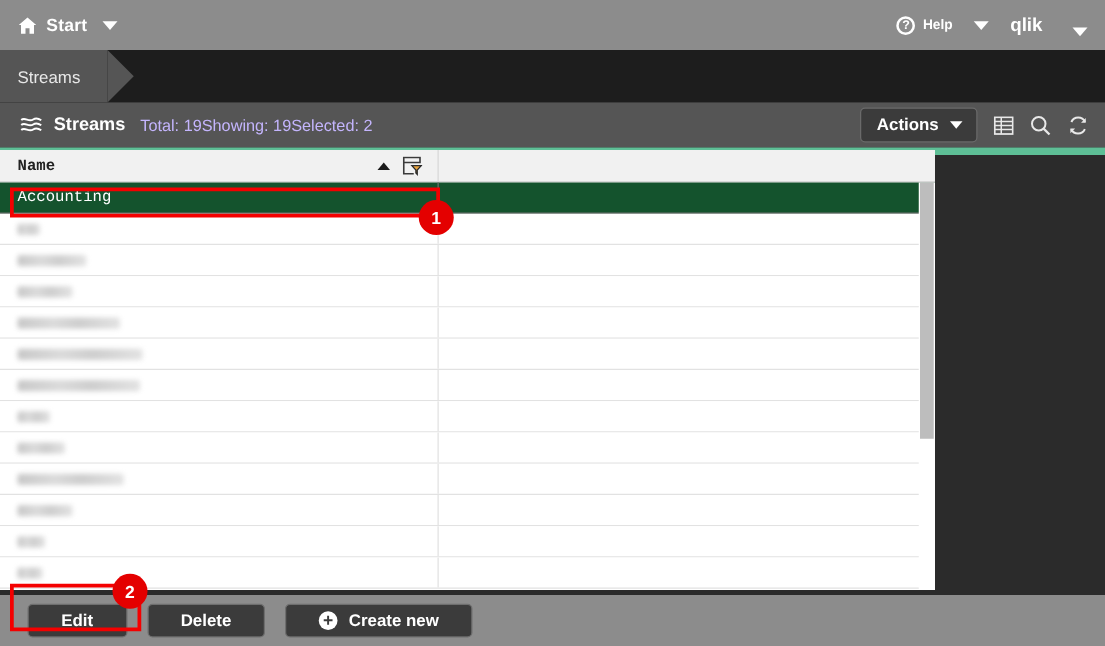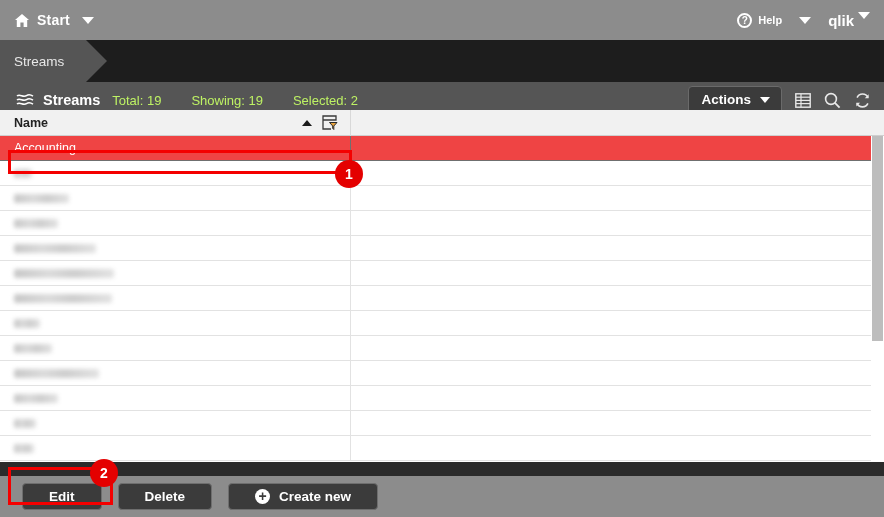--- a/index.html
+++ b/index.html
@@ -24,21 +24,21 @@
     border-top: 7px solid #ffffff;
   }
   .start-caret { margin-left: 12px; cursor: pointer; }
   .topbar-right { margin-left: auto; display: flex; align-items: center; padding-right: 14px; gap: 11px; }
   .help-group { display: flex; align-items: center; gap: 6px; cursor: pointer; }
   .help-icon {
     width: 15px; height: 15px; border-radius: 50%; border: 2px solid #ffffff;
     color: #ffffff; font-size: 10px; font-weight: bold; line-height: 11px; text-align: center;
   }
   .help-label { color: #fff; font-size: 11px; font-weight: bold; }
-  .qlik-group { display: flex; align-items: flex-start; gap: 4px; cursor: pointer; margin-left: 6px; }
+  .qlik-group { display: flex; align-items: flex-end; gap: 24px; cursor: pointer; margin-left: 6px; }
   .qlik-label { color: #ffffff; font-size: 15px; font-weight: bold; }
 
   
   .crumbbar {
     position: absolute; left: 0; top: 40px; width: 884px; height: 42px;
     background: #1d1d1d;
   }
   .crumb {
     position: relative; display: inline-flex; align-items: center; height: 42px;
     background: #555555; padding: 0 22px 0 14px; color: #e8e8e8; font-size: 13.5px;
@@ -54,50 +54,50 @@
   .panel {
     position: absolute; left: 0; top: 82px; width: 884px; height: 435px; background: #2b2b2b;
   }
   .toolbar {
     position: absolute; left: 0; top: 0; width: 884px; height: 36px;
     background: #555555; display: flex; align-items: center;
   }
   .tb-left { display: flex; align-items: center; padding-left: 16px; gap: 0; }
   .streams-icon { width: 18px; height: 14px; margin-right: 9px; }
   .tb-title { color: #ffffff; font-size: 14.5px; font-weight: bold; margin-right: 12px; }
-  .tb-stat { color: #bef264; font-size: 13px; margin-right: 30px; white-space: nowrap; }
+  .tb-stat { color: #c4b5fd; font-size: 13px; white-space: nowrap; }
   .tb-right { margin-left: auto; display: flex; align-items: center; padding-right: 13px; gap: 13px; }
   .actions-btn {
     background: #3b3b3b; border: 1px solid #6a6a6a; border-radius: 4px;
     color: #ffffff; font-size: 13.5px; font-weight: bold;
     padding: 5px 11px 6px 12px; display: flex; align-items: center; gap: 9px; cursor: pointer;
   }
   .actions-btn .caret-down { border-top-color:#ffffff; border-left-width:5px; border-right-width:5px; border-top-width:6px;}
   .tb-icon { cursor: pointer; display:flex; align-items:center; justify-content:center; }
 
   .accentline { position: absolute; left: 0; top: 36px; width: 884px; height: 6px; background: #5ebf96; }
 
   
-  .grid { position: absolute; left: 0; top: 28px; width: 884px; height: 352px; background: #ffffff; overflow: hidden;}
+  .grid { position: absolute; left: 0; top: 38px; width: 748px; height: 352px; background: #ffffff; overflow: hidden; font-family: Liberation Mono, monospace;}
   .ghead { display: flex; height: 26px; background: #f1f1f1; border-bottom: 1px solid #cfcfcf; }
   .ghead .hcell { display: flex; align-items: center; height: 26px; font-size: 12.5px; font-weight: bold; color: #222; padding-left: 14px; cursor: pointer; position: relative;}
   .hcell.name { width: 351px; border-right: 1px solid #d8d8d8; }
   .hcell.tags { width: 520px; }
   .sort-asc {
     width: 0; height: 0; border-left: 5px solid transparent; border-right: 5px solid transparent;
     border-bottom: 6px solid #1a1a1a; position: absolute; right: 38px; top: 10px;
   }
   .filter-icon { position: absolute; right: 12px; top: 5px; cursor: pointer; }
   .tags .filter-icon { right: 14px; }
 
   .rows { position: relative; }
   .grow { display: flex; height: 25px; border-bottom: 1px solid #e2e2e2; background: #ffffff; cursor: pointer;}
   .grow .cname { width: 351px; border-right: 1px solid #e2e2e2; display: flex; align-items: center; padding-left: 14px; font-size: 12.5px; color: #1a1a1a; }
   .grow .ctags { flex: 1; }
-  .grow.selected { background: #ef4444; border-bottom: 1px solid #6f6f6f; }
+  .grow.selected { background: #14532d; border-bottom: 1px solid #6f6f6f; }
   .grow.selected .cname { color: #ffffff; border-right: 1px solid #6f6f6f; }
 
   
   .redact { height: 9px; border-radius: 2px; filter: blur(2.2px); opacity: .55;
             background: linear-gradient(90deg,#9a9a9a 0%, #bdbdbd 35%, #a5a5a5 60%, #cbcbcb 100%); }
 
   
   .vscroll { position: absolute; right: 0; top: 26px; width: 13px; height: 326px; background: #ffffff;}
   .vthumb { position: absolute; right: 1px; top: 0px; width: 11px; height: 205px; background: #bdbdbd; cursor: pointer;}
 

